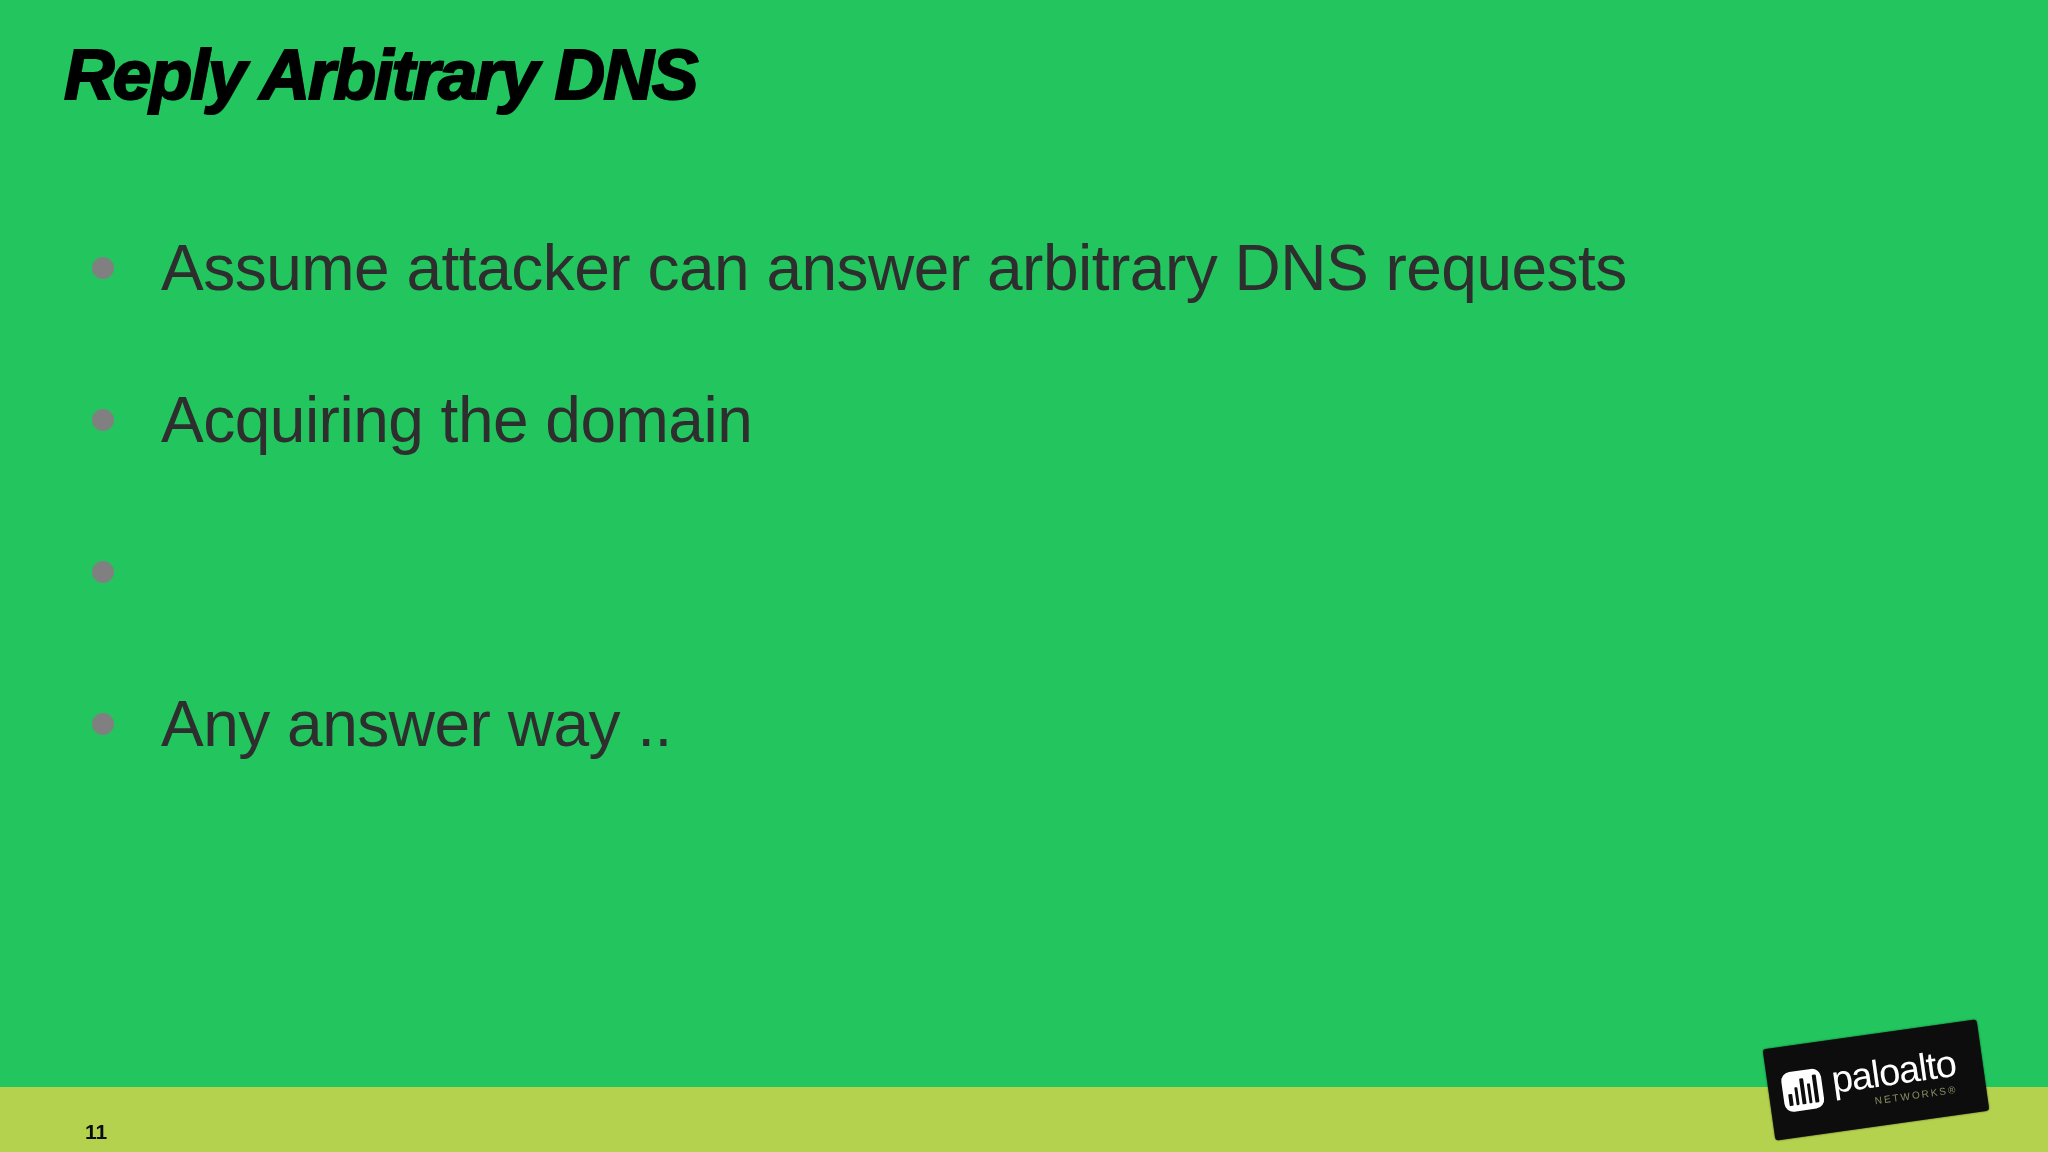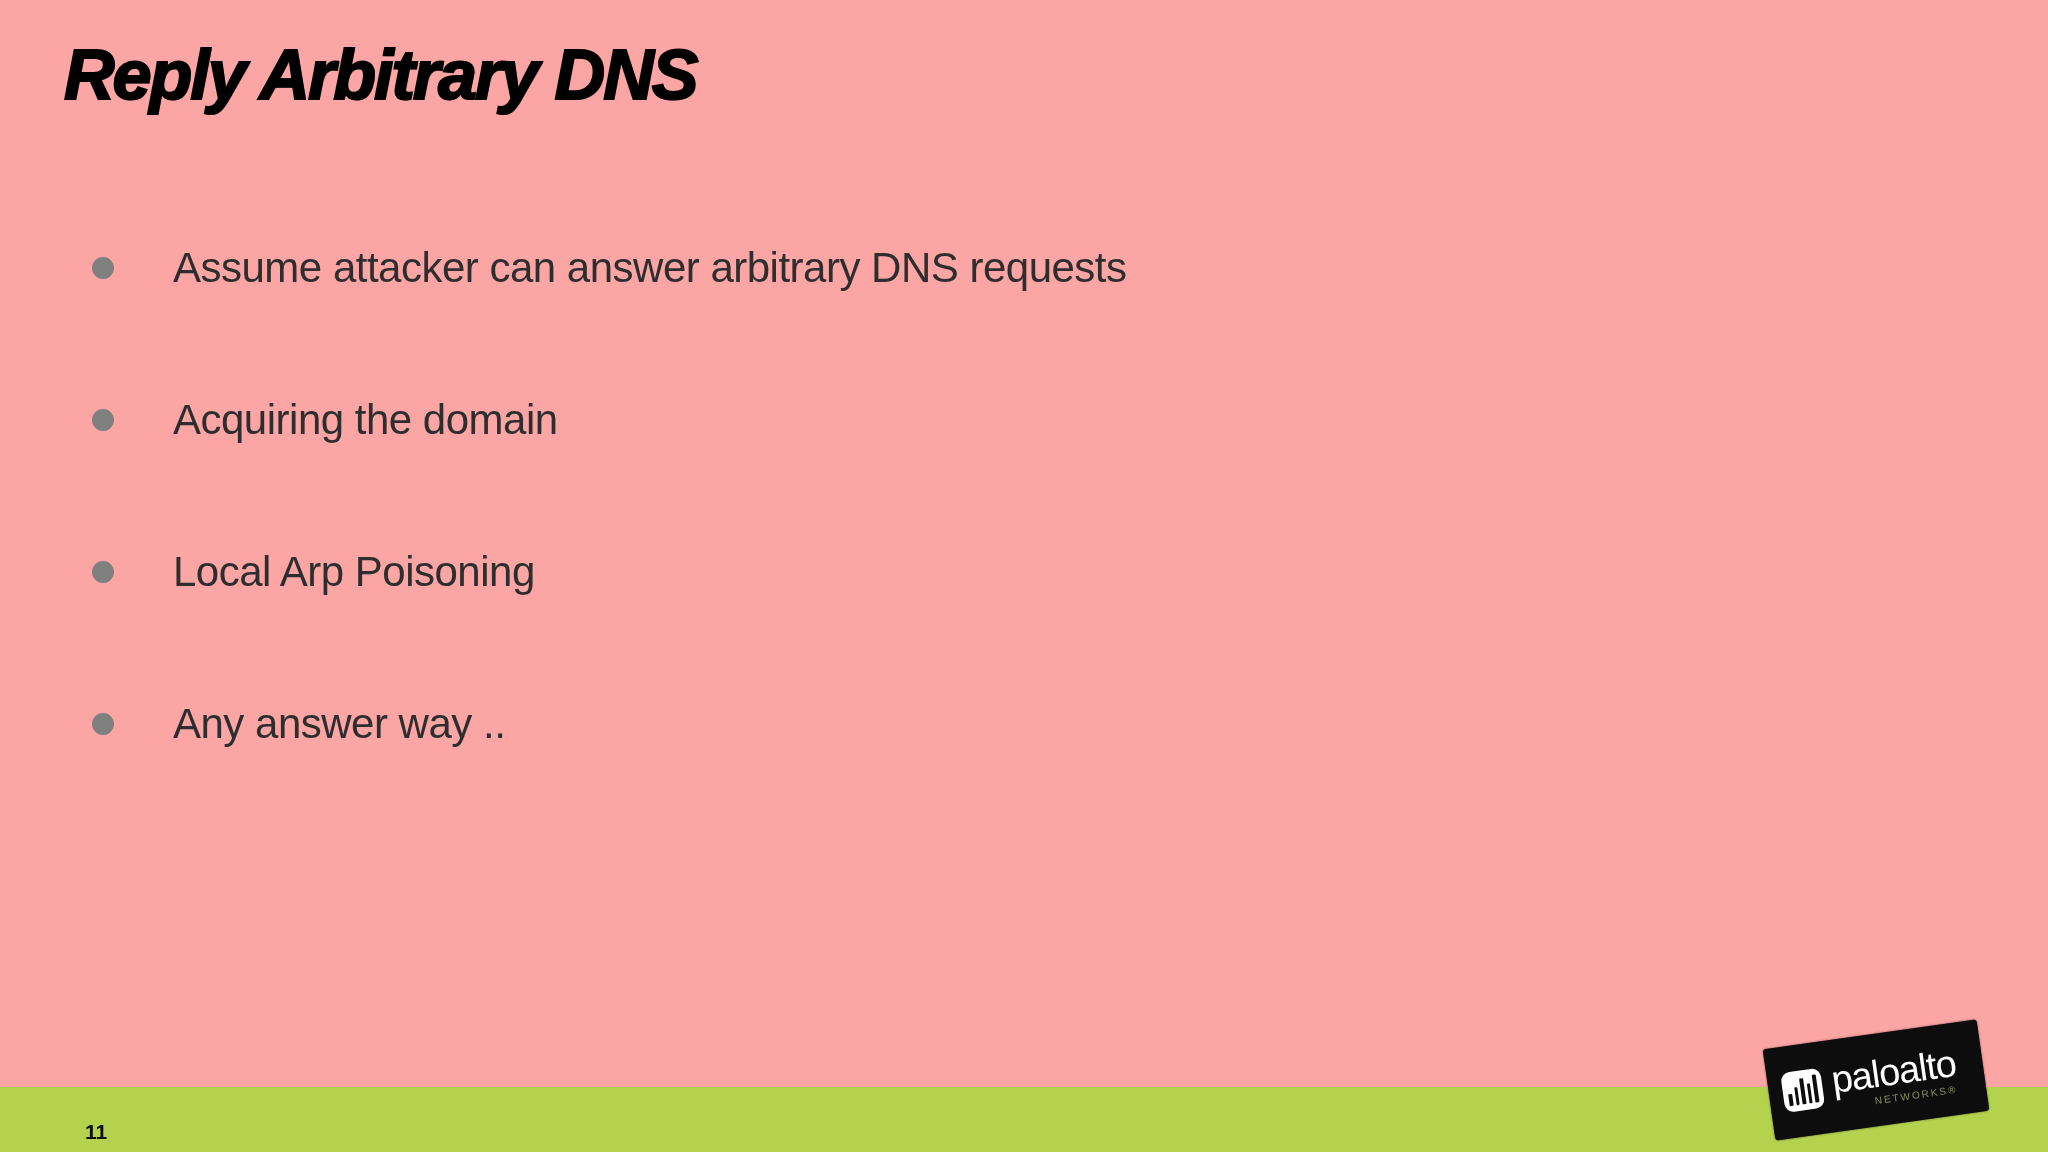--- a/index.html
+++ b/index.html
@@ -5,21 +5,21 @@
   html, body {
     margin: 0;
     padding: 0;
     background: #ffffff;
     font-family: "Liberation Sans", sans-serif;
   }
   .slide {
     position: relative;
     width: 2048px;
     height: 1152px;
-    background: #fca5a5;
+    background: #22c55e;
     overflow: hidden;
   }
   .slide-title {
     position: absolute;
     left: 64px;
     top: 36px;
     font-size: 70px;
     line-height: 78px;
     font-style: italic;
     font-weight: 900;
@@ -45,26 +45,25 @@
   }
   .bullet-dot {
     width: 22px;
     height: 22px;
     border-radius: 50%;
     background: #808080;
     flex: 0 0 auto;
     margin-right: 47px;
   }
   .bullet-text {
-    font-size: 42px;
+    font-size: 64px;
     line-height: 60px;
     color: #2e2e2e;
     letter-spacing: -0.5px;
     white-space: nowrap;
-    margin-left: 12px;
   }
   .footer-bar {
     position: absolute;
     left: 0;
     top: 1087px;
     width: 2048px;
     height: 65px;
     background: #b5d24f;
   }
   .page-number {
@@ -145,21 +144,20 @@
     <li class="bullet-item">
       <span class="bullet-dot"></span>
       <span class="bullet-text">Assume attacker can answer arbitrary DNS requests</span>
     </li>
     <li class="bullet-item">
       <span class="bullet-dot"></span>
       <span class="bullet-text">Acquiring the domain</span>
     </li>
     <li class="bullet-item">
       <span class="bullet-dot"></span>
-      <span class="bullet-text">Local Arp Poisoning</span>
     </li>
     <li class="bullet-item">
       <span class="bullet-dot"></span>
       <span class="bullet-text">Any answer way ..</span>
     </li>
   </ul>
 
   <div class="footer-bar">
     <span class="page-number">11</span>
   </div>

